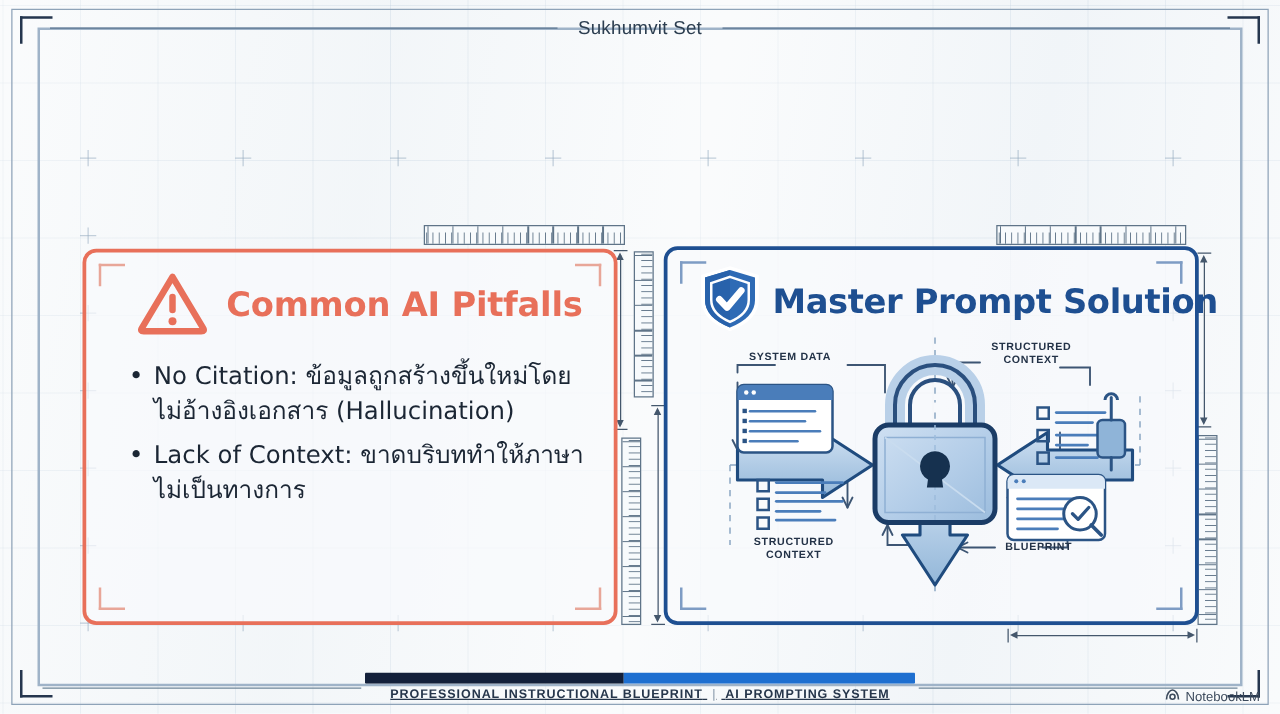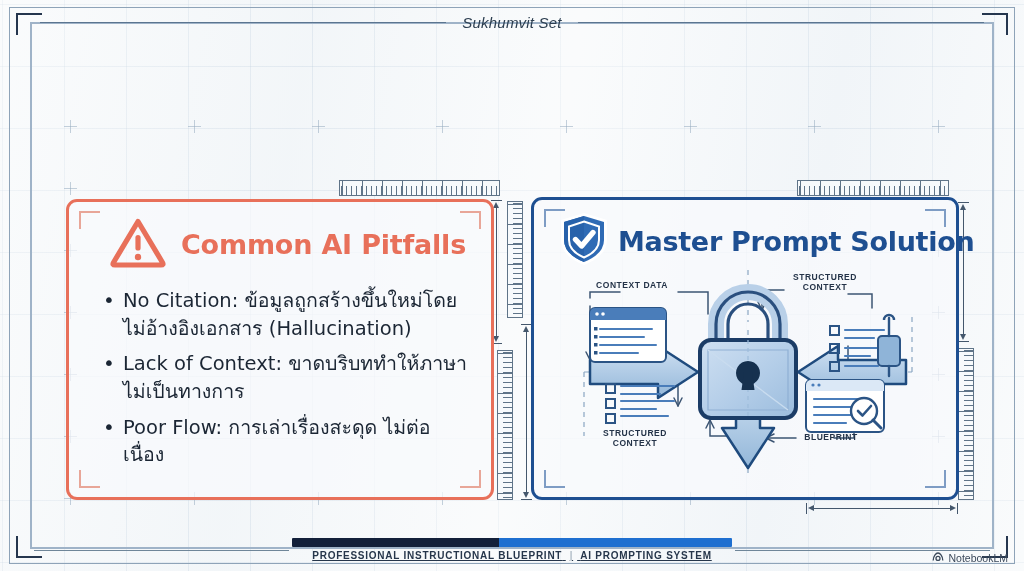--- a/index.html
+++ b/index.html
@@ -68,21 +68,21 @@
 
   
   #eyebrow {
     position: absolute; left: 40px; right: 40px; top: 11px;
     height: 22px;
     display: flex; align-items: center; gap: 16px;
   }
   #eyebrow .rule { flex: 1 1 auto; height: 1px; background: #5b7590; }
   #eyebrow-label {
     font-size: 15px; color: #2c3e50; letter-spacing: .2px;
-    white-space: nowrap; font-family: "Liberation Sans", sans-serif; font-style: italic;
+    white-space: nowrap; font-family: "Liberation Sans", sans-serif;
   }
 
   
   #title-block { position: absolute; left: 46px; right: 46px; top: 42px; text-align: center; }
   #main-title {
     font-size: 40px; line-height: 1.16; font-weight: bold;
     color: #111c2e; letter-spacing: -0.4px;
     font-family: "DejaVu Sans", sans-serif;
     white-space: nowrap;
   }
@@ -342,21 +342,20 @@
           <rect x="26.4" y="19" width="5.2" height="15.5" rx="2.6" fill="#e8705a"></rect>
           <circle cx="29" cy="41" r="3.2" fill="#e8705a"></circle>
         </svg>
       </span>
       <span id="pitfalls-title">Common AI Pitfalls</span>
     </div>
 
     <ul id="pitfalls-list">
       <li>No Citation: ข้อมูลถูกสร้างขึ้นใหม่โดยไม่อ้างอิงเอกสาร (Hallucination)</li>
       <li>Lack of Context: ขาดบริบททำให้ภาษาไม่เป็นทางการ</li>
-      <li>Poor Flow: การเล่าเรื่องสะดุด ไม่ต่อเนื่อง</li>
     </ul>
   </div>
 
   <div class="panel" id="panel-solution">
     <div class="panel-corner pc-blue pcl-tl"></div>
     <div class="panel-corner pc-blue pcl-tr"></div>
     <div class="panel-corner pc-blue pcl-bl"></div>
     <div class="panel-corner pc-blue pcl-br"></div>
 
     <div id="solution-head">
@@ -503,21 +502,21 @@
           <path d="M180 74 V56 a20 20 0 0 1 40 0 V74" fill="none" stroke="#2a4f7e" stroke-width="3.2"></path>
           <rect x="152" y="72" width="96" height="78" rx="11" fill="url(#lockFill)" stroke="#1b3c66" stroke-width="4"></rect>
           <path d="M160 82 H240 V142 H160 Z" fill="none" stroke="#8fb0d4" stroke-width="1.2"></path>
           <path d="M160 82 L240 142" stroke="#c9dcef" stroke-width="1.4"></path>
           <path d="M200 72 V150" stroke="#9dbcdb" stroke-width="1.2" stroke-dasharray="4 4"></path>
           <path d="M200 93 a12 12 0 1 0 0.01 0" fill="#16314f"></path>
           <path d="M196 104 h8 l2.5 18 h-13 Z" fill="#16314f"></path>
         </g>
       </svg>
 
-      <div class="diag-label" style="left:36px;  top:12px; width:96px;">CONTEXT DATA</div>
+      <div class="diag-label" style="left:36px;  top:12px; width:96px;">SYSTEM DATA</div>
       <div class="diag-label" style="left:238px; top:4px;  width:78px;">STRUCTURED
 CONTEXT</div>
       <div class="diag-label" style="left:46px;  top:160px; width:82px;">STRUCTURED
 CONTEXT</div>
       <div class="diag-label" style="left:248px; top:164px; width:70px;">BLUEPRINT</div>
     </div>
   </div>
 
   <div id="footer-bar-wrap">
     <div id="footer-bar-dark"></div>

